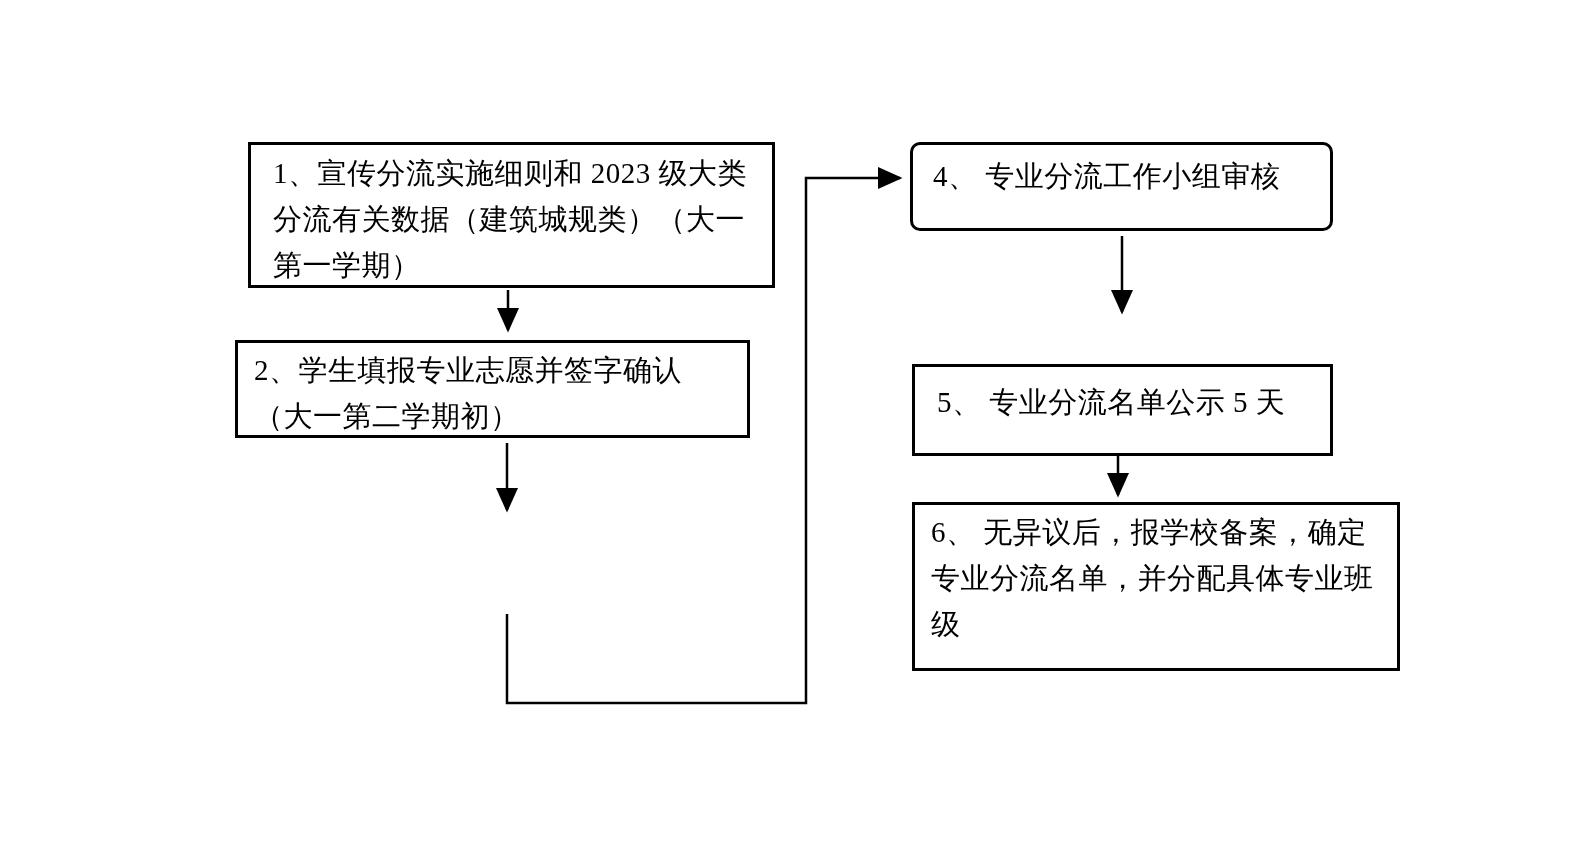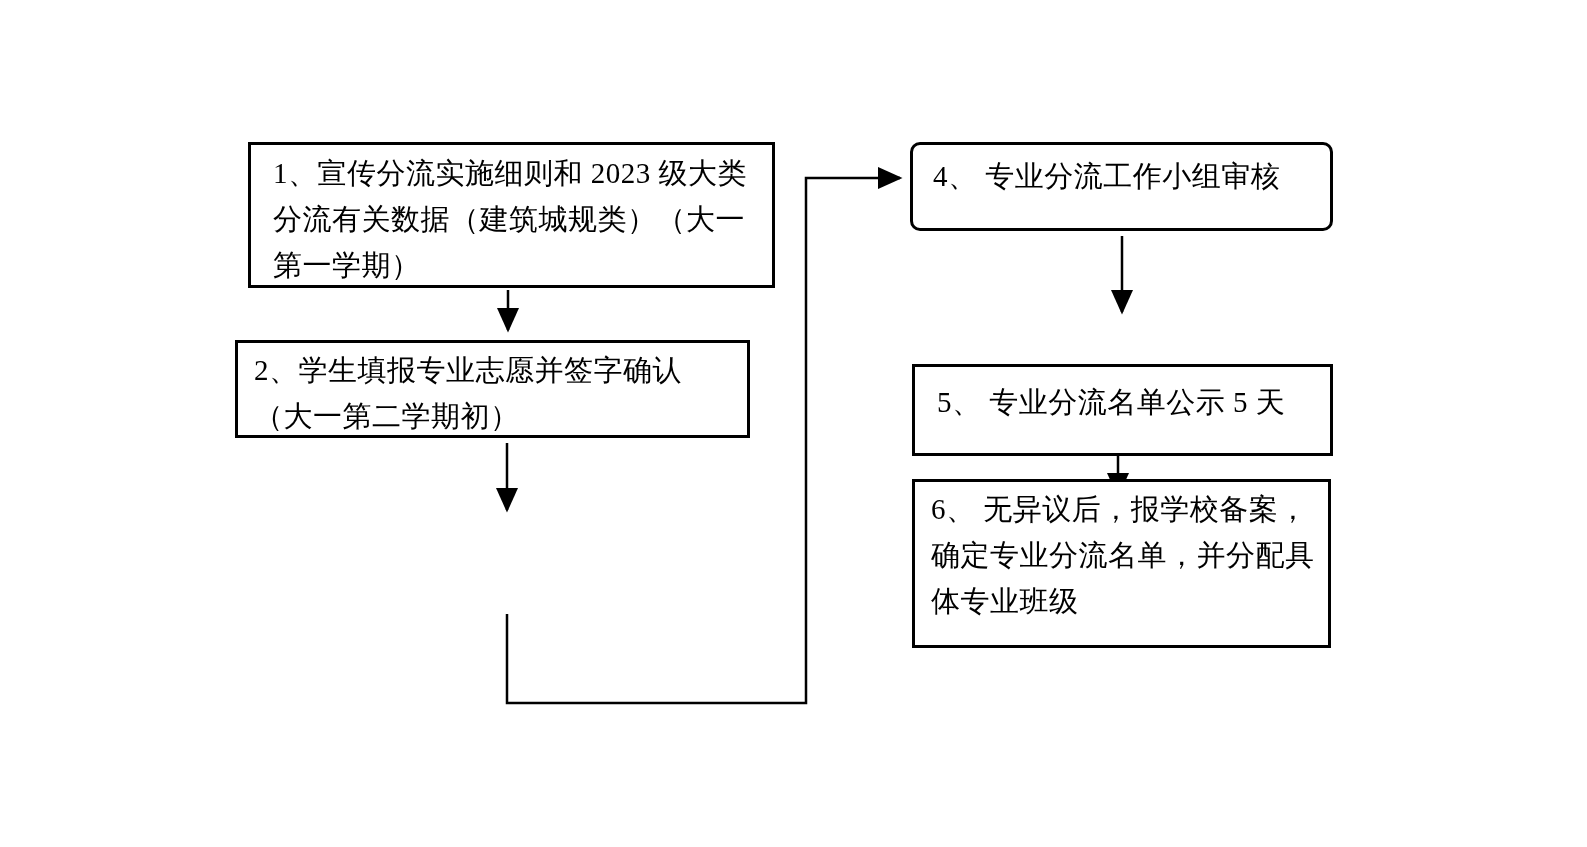--- a/index.html
+++ b/index.html
@@ -33,21 +33,21 @@
     letter-spacing: 0.5px;
     text-align: left;
   }
   .node .node-text { display: block; }
 
   .node-1 { left: 248px; top: 142px; width: 527px; height: 146px; padding: 5px 8px 0 22px; }
   .node-2 { left: 235px; top: 340px; width: 515px; height: 98px; padding: 4px 8px 0 16px; }
   .node-3 { left: 210px; top: 519px; width: 555px; height: 94px;  padding: 12px 8px 0 22px; }
   .node-4 { left: 910px; top: 142px; width: 423px; height: 89px;  padding: 8px 8px 0 20px; border-radius: 10px; }
   .node-5 { left: 912px; top: 320px; width: 421px; height: 92px;  padding: 12px 8px 0 22px; margin-top: 44px; }
-  .node-6 { left: 912px; top: 479px; width: 419px; height: 169px; padding: 4px 8px 0 16px; }
+  .node-6 { left: 912px; top: 502px; width: 488px; height: 169px; padding: 4px 8px 0 16px; }
 </style>
 </head>
 <body>
 
 <div class="canvas">
 
   <svg class="arrow-layer" viewBox="0 0 1587 847" xmlns="http://www.w3.org/2000/svg">
     <defs>
       <marker id="arrowhead" markerWidth="10" markerHeight="9" refX="9" refY="4.5" orient="auto" markerUnits="strokeWidth">
         <path d="M0,0 L10,4.5 L0,9 Z" fill="#000000"></path>

